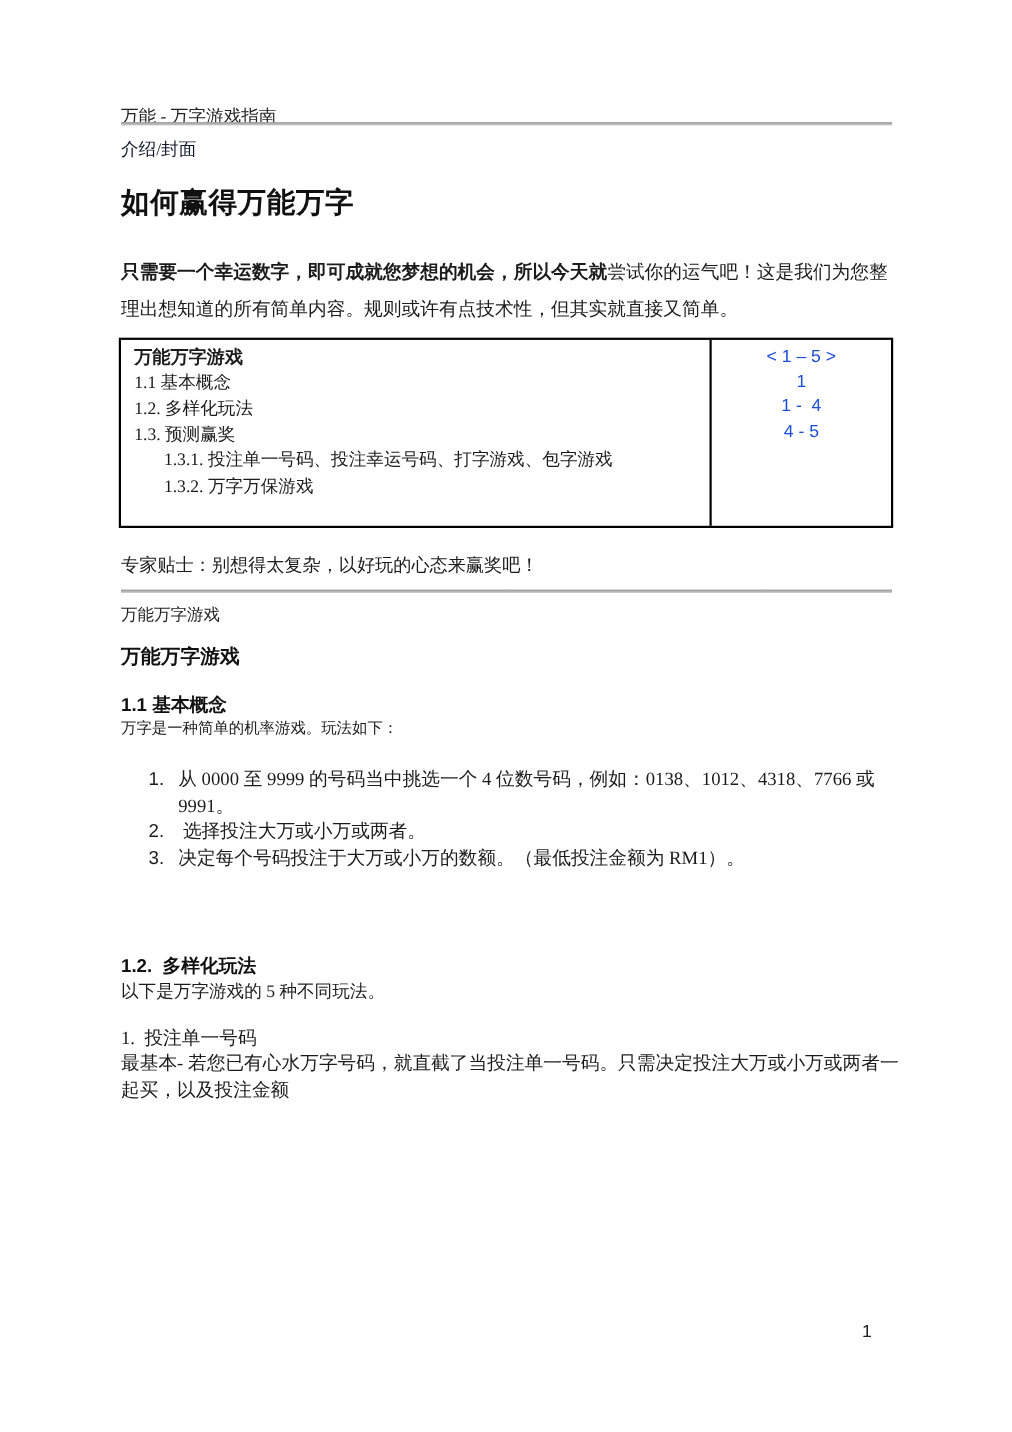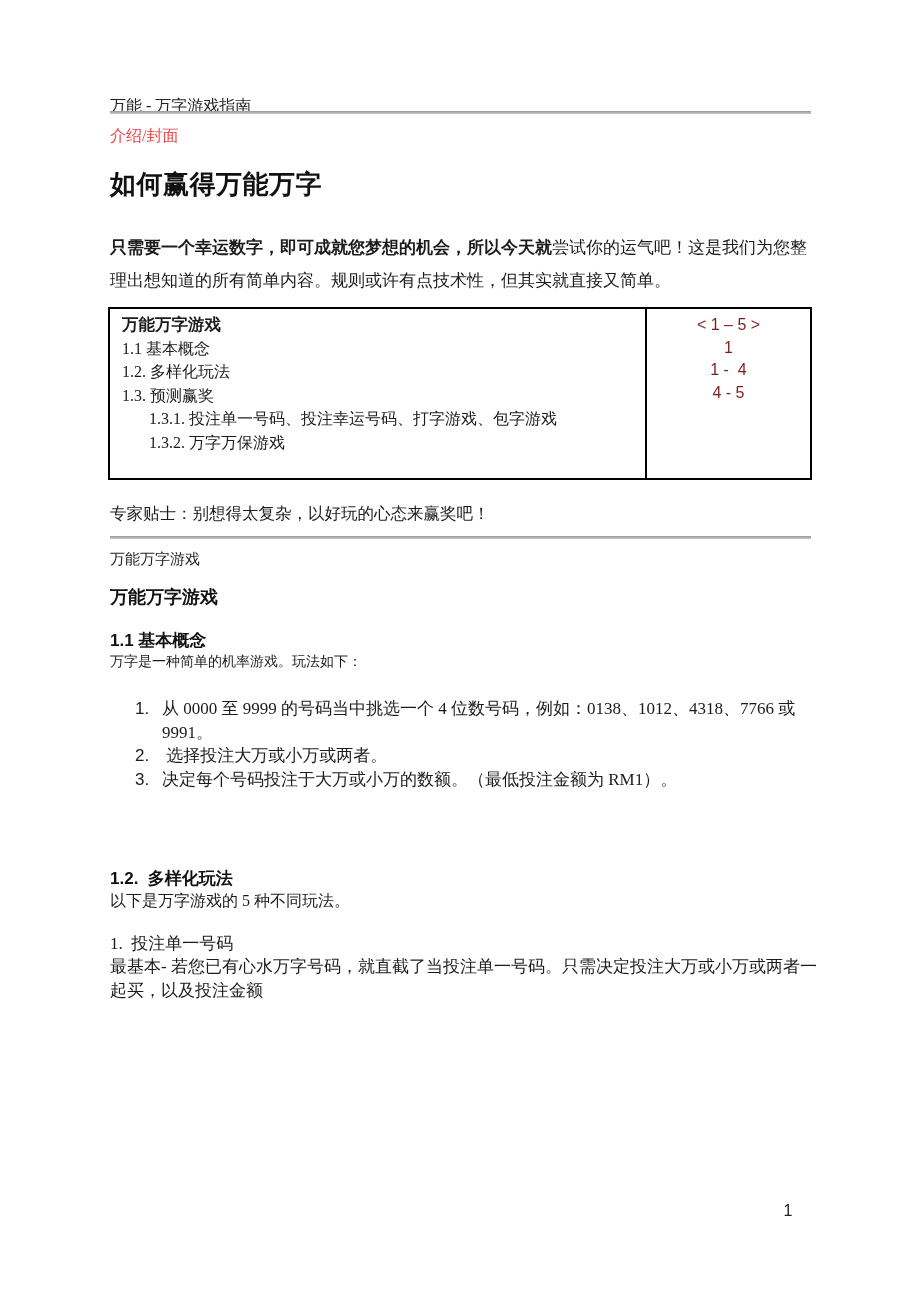--- a/index.html
+++ b/index.html
@@ -12,21 +12,21 @@
     overflow:hidden;
   }
   .abs{position:absolute;}
   .t{white-space:pre-wrap;}
   .serif{font-family:"Liberation Serif","DejaVu Serif",serif;}
   .sans{font-family:"Liberation Sans","DejaVu Sans",sans-serif;}
   .header-line{left:110px;top:96px;width:704px;font-size:16px;color:#222;}
   .rule{left:110px;height:3px;width:701px;background:linear-gradient(#999999,#c9c9c9);}
   .rule1{top:111px;}
   .rule2{top:536px;}
-  .intro-label{left:110px;top:126px;width:704px;font-size:16px;color:#ef4444;}
+  .intro-label{left:110px;top:126px;width:704px;font-size:16px;color:#0f172a;}
   .main-title{left:110px;top:167px;width:704px;font-size:26px;font-weight:bold;color:#111;letter-spacing:0.5px;}
   .lead{left:110px;top:231px;width:706px;font-size:17px;line-height:33px;color:#1b1b1b;}
   .lead b{font-weight:bold;}
   .toc-table{
     left:108px;top:307px;width:704px;height:173px;
     border:2px solid #000;box-sizing:border-box;
     display:flex;
   }
   .toc-left{
     width:537px;box-sizing:border-box;
@@ -34,21 +34,21 @@
     padding:4px 8px 0 12px;
     font-size:16px;line-height:23.5px;color:#1b1b1b;
   }
   .toc-left .row0{font-weight:bold;font-size:16.5px;}
   .toc-left .ind{padding-left:27px;}
   .toc-right{
     flex:1;box-sizing:border-box;
     padding-top:5px;
     text-align:center;
     font-family:"Liberation Sans","DejaVu Sans",sans-serif;
-    font-size:16px;line-height:22.5px;color:#7f1d1d;
+    font-size:16px;line-height:22.5px;color:#1d4ed8;
   }
   .tip{left:110px;top:503px;width:704px;font-size:16.5px;color:#1b1b1b;font-family:Liberation Mono, monospace;}
   .sect-label{left:110px;top:550px;width:704px;font-size:15px;color:#222;}
   .sect-title{left:110px;top:585px;width:704px;font-size:18px;font-weight:bold;color:#111;}
   .h2{left:110px;top:629px;width:704px;font-size:17px;font-weight:bold;color:#111;}
   .s11-intro{left:110px;top:653px;width:704px;font-size:14px;color:#1b1b1b;}
   .olist{left:135px;top:697px;width:676px;font-size:17px;line-height:23.5px;color:#1b1b1b;}
   .olist .li{display:flex;}
   .olist .num{width:27px;flex:0 0 27px;font-family:"Liberation Sans","DejaVu Sans",sans-serif;}
   .olist .txt{flex:1;}

